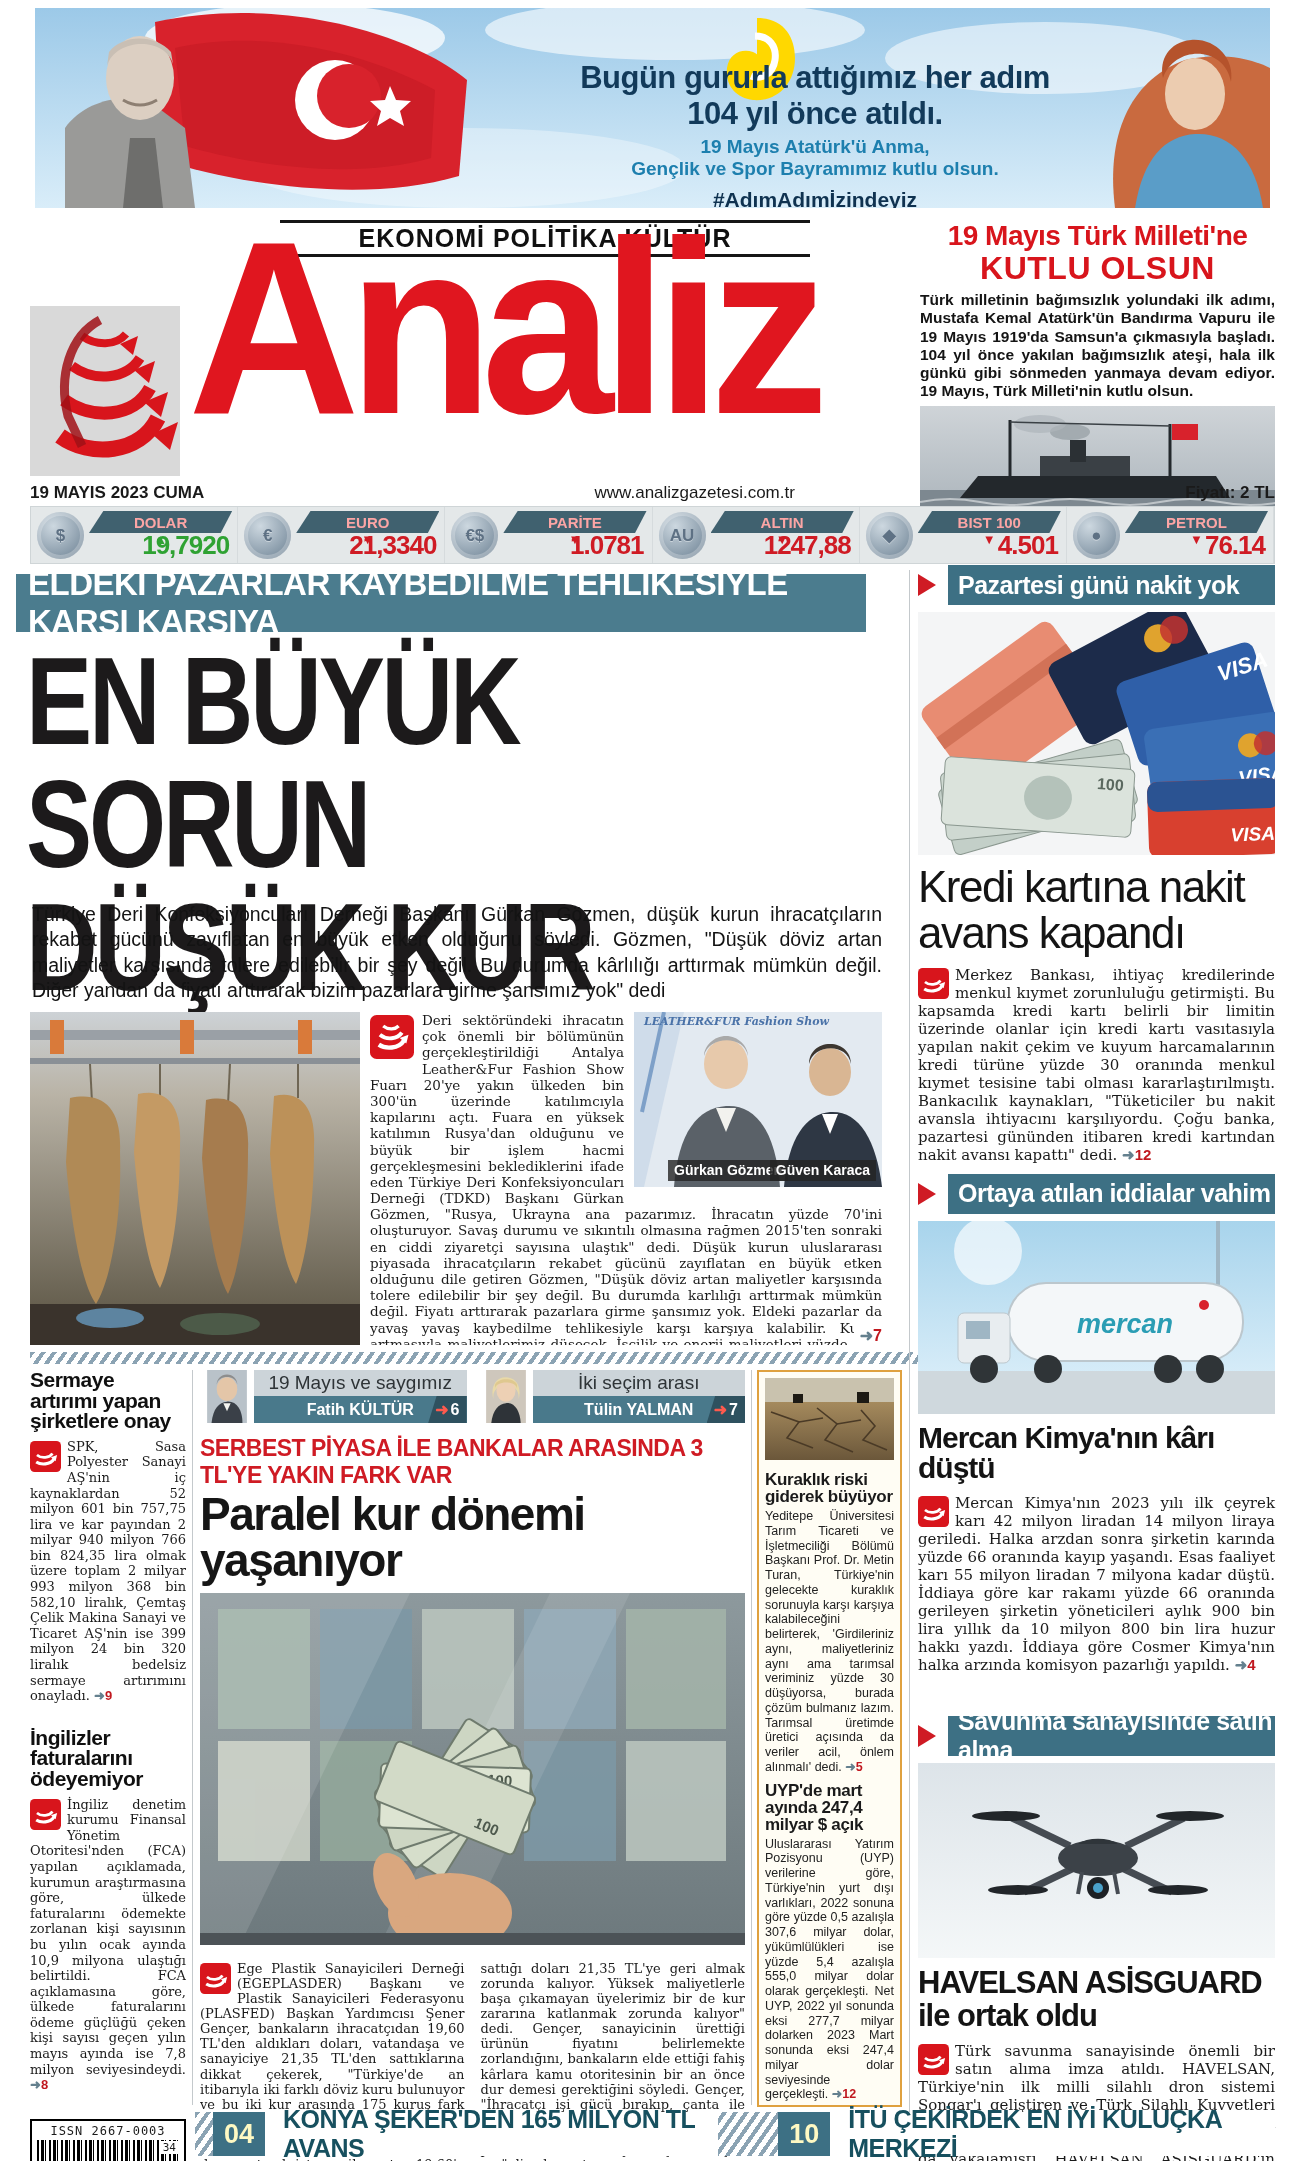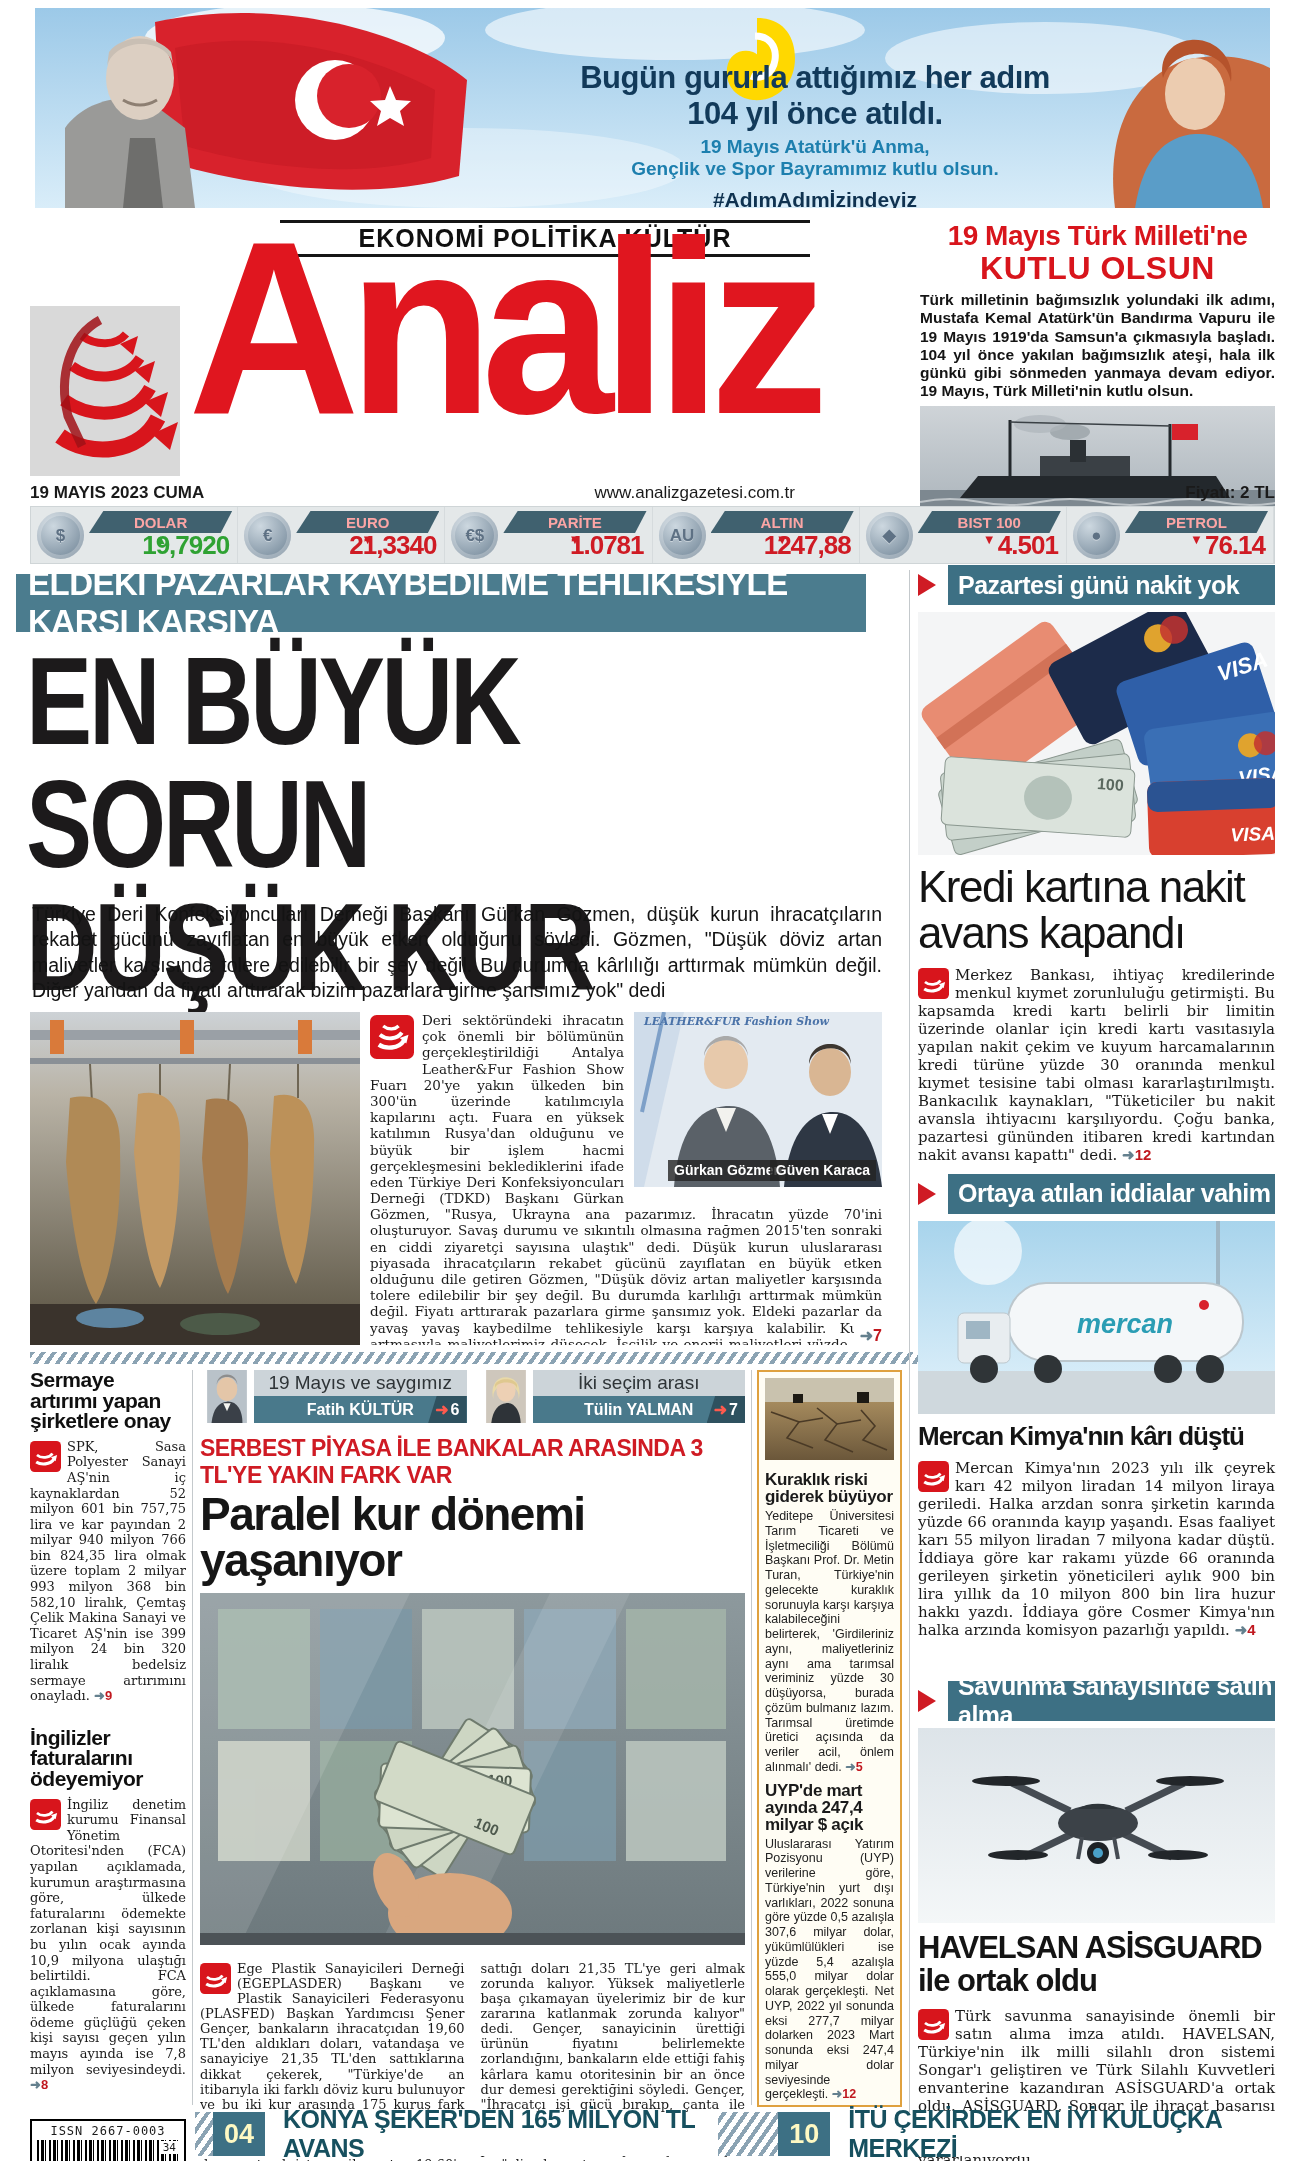--- a/index.html
+++ b/index.html
@@ -130,21 +130,21 @@
   .sidebar { position:absolute; left:918px; top:565px; width:357px; }
   .sec { margin-bottom:10px; }
   .sec-header { display:flex; height:40px; margin-bottom:7px; }
   .arrowbox { width:30px; display:flex; align-items:center; justify-content:flex-start; }
   .tri { width:0; height:0; border-left:18px solid #cf1b24; border-top:11px solid transparent;
          border-bottom:11px solid transparent; }
   .sec-title { flex:1; background:#3d7084; color:#fff; font-size:25px; font-weight:700; display:flex;
                align-items:center; padding-left:10px; letter-spacing:-0.5px; }
   .sec-photo { display:block; margin-bottom:9px; }
   .sec-h1 { font-size:44px; font-weight:500; line-height:1.04; letter-spacing:-1.5px; color:#141414; margin:4px 0 10px; }
-  .sec-h2 { font-size:26px; font-weight:700; line-height:1.03; letter-spacing:-1px; color:#141414; margin:4px 0 10px; }
+  .sec-h2 { font-size:30px; font-weight:700; line-height:1.03; letter-spacing:-1px; color:#141414; margin:4px 0 10px; }
   .sec-h3 { font-size:31px; font-weight:700; line-height:1.05; letter-spacing:-1px; color:#141414; margin:4px 0 10px; }
   .sec-body { font-family:"DejaVu Serif",serif; font-size:15px; line-height:1.2; text-align:justify; }
   .sec2extra { margin-bottom:42px; }
 
   
   .bottom { position:absolute; left:195px; top:2112px; width:1080px; height:44px; display:flex;
             align-items:center; }
   .bitem { display:flex; height:44px; }
   .bi1 { margin-left:18px; } .bi2 { margin-left:60px; }
   .bnum { width:62px; background:#3d7084; color:#fef9c3; font-weight:900; font-size:27px; display:flex;

